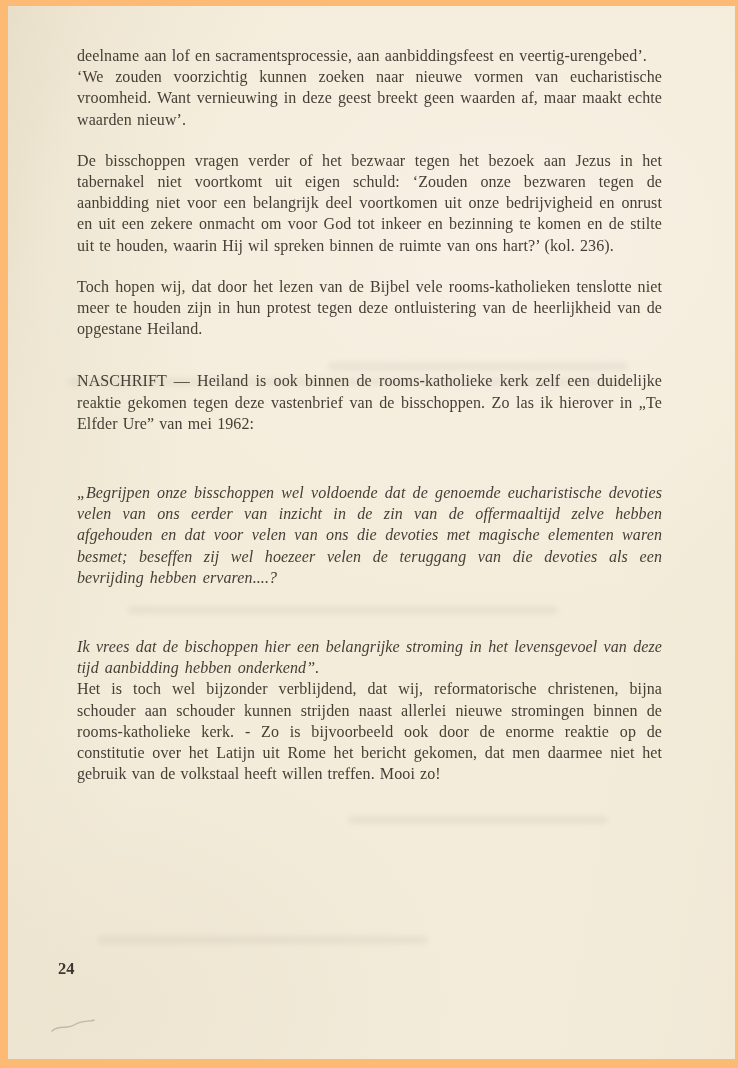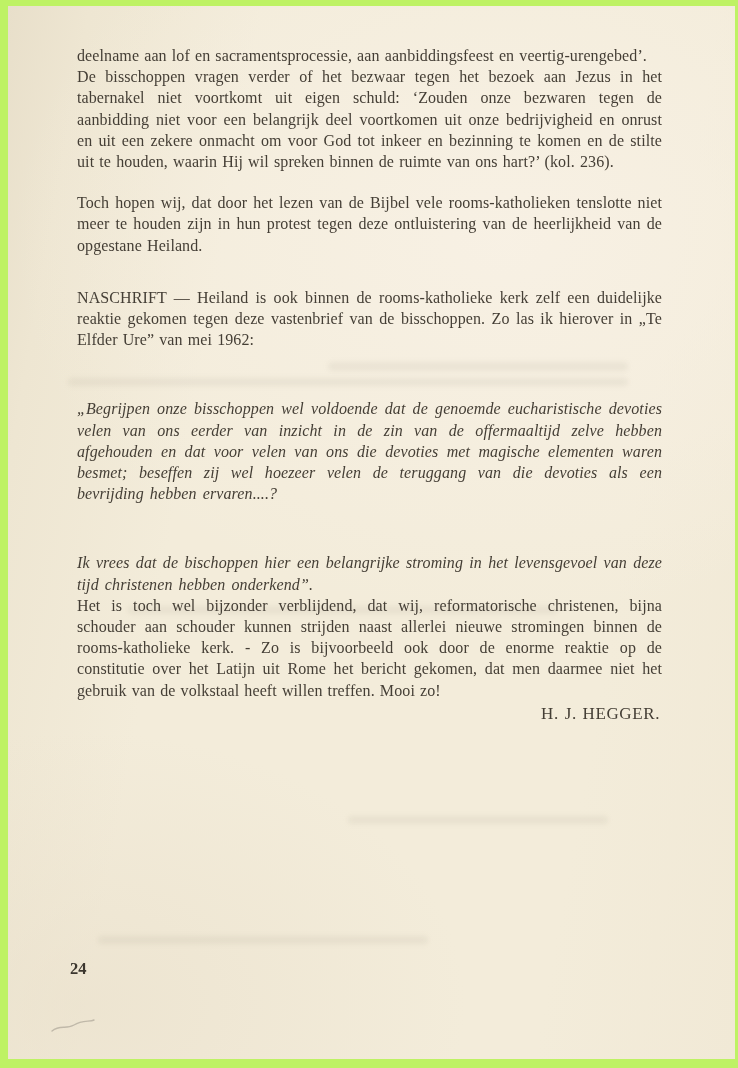--- a/index.html
+++ b/index.html
@@ -4,21 +4,21 @@
 <style>
   html, body {
     margin: 0;
     padding: 0;
     font-family: "Liberation Serif", "DejaVu Serif", serif;
   }
   .viewport {
     position: relative;
     width: 738px;
     height: 1068px;
-    background: #bef264;   
+    background: #fdba74;   
     overflow: hidden;
   }
   
   .paper {
     position: absolute;
     top: 6px;
     left: 8px;
     right: 3px;
     bottom: 9px;
     background:
@@ -49,34 +49,34 @@
     width: 585px;
     color: #443e35;
     font-size: 16px;
     line-height: 21.2px;
     text-align: justify;
     word-spacing: 1px;
     letter-spacing: 0.1px;
   }
   .para { margin: 0; }
   .para.italic { font-style: italic; word-spacing: 2px; margin-top: 48px; }
-  .para.gap-small { margin-bottom: 20px; }
+  .para.gap-small { margin-bottom: 20px; margin-top: 20px; }
   .para.gap-large { margin-bottom: 31px; margin-top: 8px; }
 
   .signature {
     text-align: right;
     padding-right: 2px;
     margin-top: 2px;
     font-size: 17px;
     letter-spacing: 0.6px;
     color: #443e35;
   }
   .page-number {
     position: absolute;
-    left: 62px;
+    left: 50px;
     top: 953px;
     font-size: 16.5px;
     font-weight: bold;
     color: #3c372f;
   }
   
   .pencil-mark {
     position: absolute;
     left: 42px;
     top: 1012px;
@@ -93,28 +93,28 @@
 
     <div class="smudge s1"></div>
     <div class="smudge s2"></div>
     <div class="smudge s3"></div>
     <div class="smudge s4"></div>
     <div class="smudge s5"></div>
 
     <div class="text-block">
       <div id="paragraphs">
           <p class="para">deelname aan lof en sacramentsprocessie, aan aanbiddingsfeest en veertig-urengebed’.</p>
+          <p class="para">‘We zouden voorzichtig kunnen zoeken naar nieuwe vormen van eucharistische vroomheid. Want vernieuwing in deze geest breekt geen waarden af, maar maakt echte waarden nieuw’.</p>
           <p class="para gap-small">De bisschoppen vragen verder of het bezwaar tegen het bezoek aan Jezus in het tabernakel niet voortkomt uit eigen schuld: ‘Zouden onze bezwaren tegen de aanbidding niet voor een belangrijk deel voortkomen uit onze bedrijvigheid en onrust en uit een zekere onmacht om voor God tot inkeer en bezinning te komen en de stilte uit te houden, waarin Hij wil spreken binnen de ruimte van ons hart?’ (kol. 236).</p>
           <p class="para gap-large">Toch hopen wij, dat door het lezen van de Bijbel vele rooms-katholieken tenslotte niet meer te houden zijn in hun protest tegen deze ontluistering van de heerlijkheid van de opgestane Heiland.</p>
           <p class="para">NASCHRIFT — Heiland is ook binnen de rooms-katholieke kerk zelf een duidelijke reaktie gekomen tegen deze vastenbrief van de bisschoppen. Zo las ik hierover in „Te Elfder Ure” van mei 1962:</p>
           <p class="para italic">„Begrijpen onze bisschoppen wel voldoende dat de genoemde eucharistische devoties velen van ons eerder van inzicht in de zin van de offermaaltijd zelve hebben afgehouden en dat voor velen van ons die devoties met magische elementen waren besmet; beseffen zij wel hoezeer velen de teruggang van die devoties als een bevrijding hebben ervaren....?</p>
-          <p class="para italic">Ik vrees dat de bischoppen hier een belangrijke stroming in het levensgevoel van deze tijd christenen hebben onderkend”.</p>
+          <p class="para italic">Ik vrees dat de bischoppen hier een belangrijke stroming in het levensgevoel van deze tijd aanbidding hebben onderkend”.</p>
           <p class="para">Het is toch wel bijzonder verblijdend, dat wij, reformatorische christenen, bijna schouder aan schouder kunnen strijden naast allerlei nieuwe stromingen binnen de rooms-katholieke kerk. - Zo is bijvoorbeeld ook door de enorme reaktie op de constitutie over het Latijn uit Rome het bericht gekomen, dat men daarmee niet het gebruik van de volkstaal heeft willen treffen. Mooi zo!</p>
         </div>
-      <div class="signature">H. J. HEGGER.</div>
     </div>
 
     <div class="page-number">24</div>
 
     <svg class="pencil-mark" viewBox="0 0 46 16" xmlns="http://www.w3.org/2000/svg">
       <path d="M2 13 C 10 6, 16 12, 24 7 S 40 4, 44 2" fill="none" stroke="#8b857a" stroke-width="1.4" stroke-linecap="round"></path>
     </svg>
 
   </div>
 </div>

